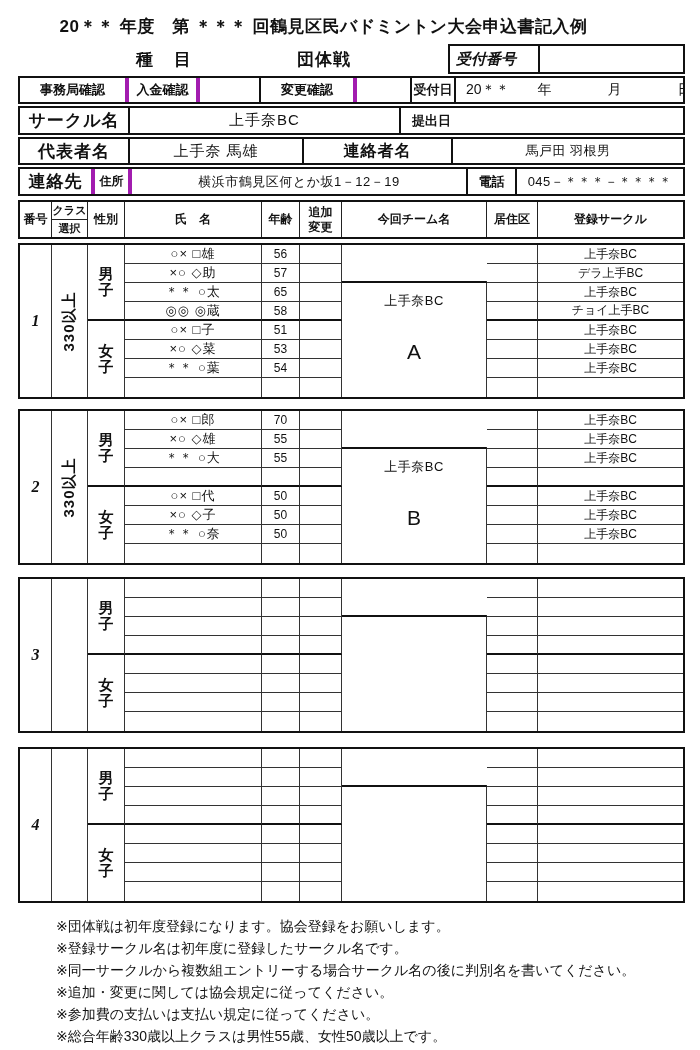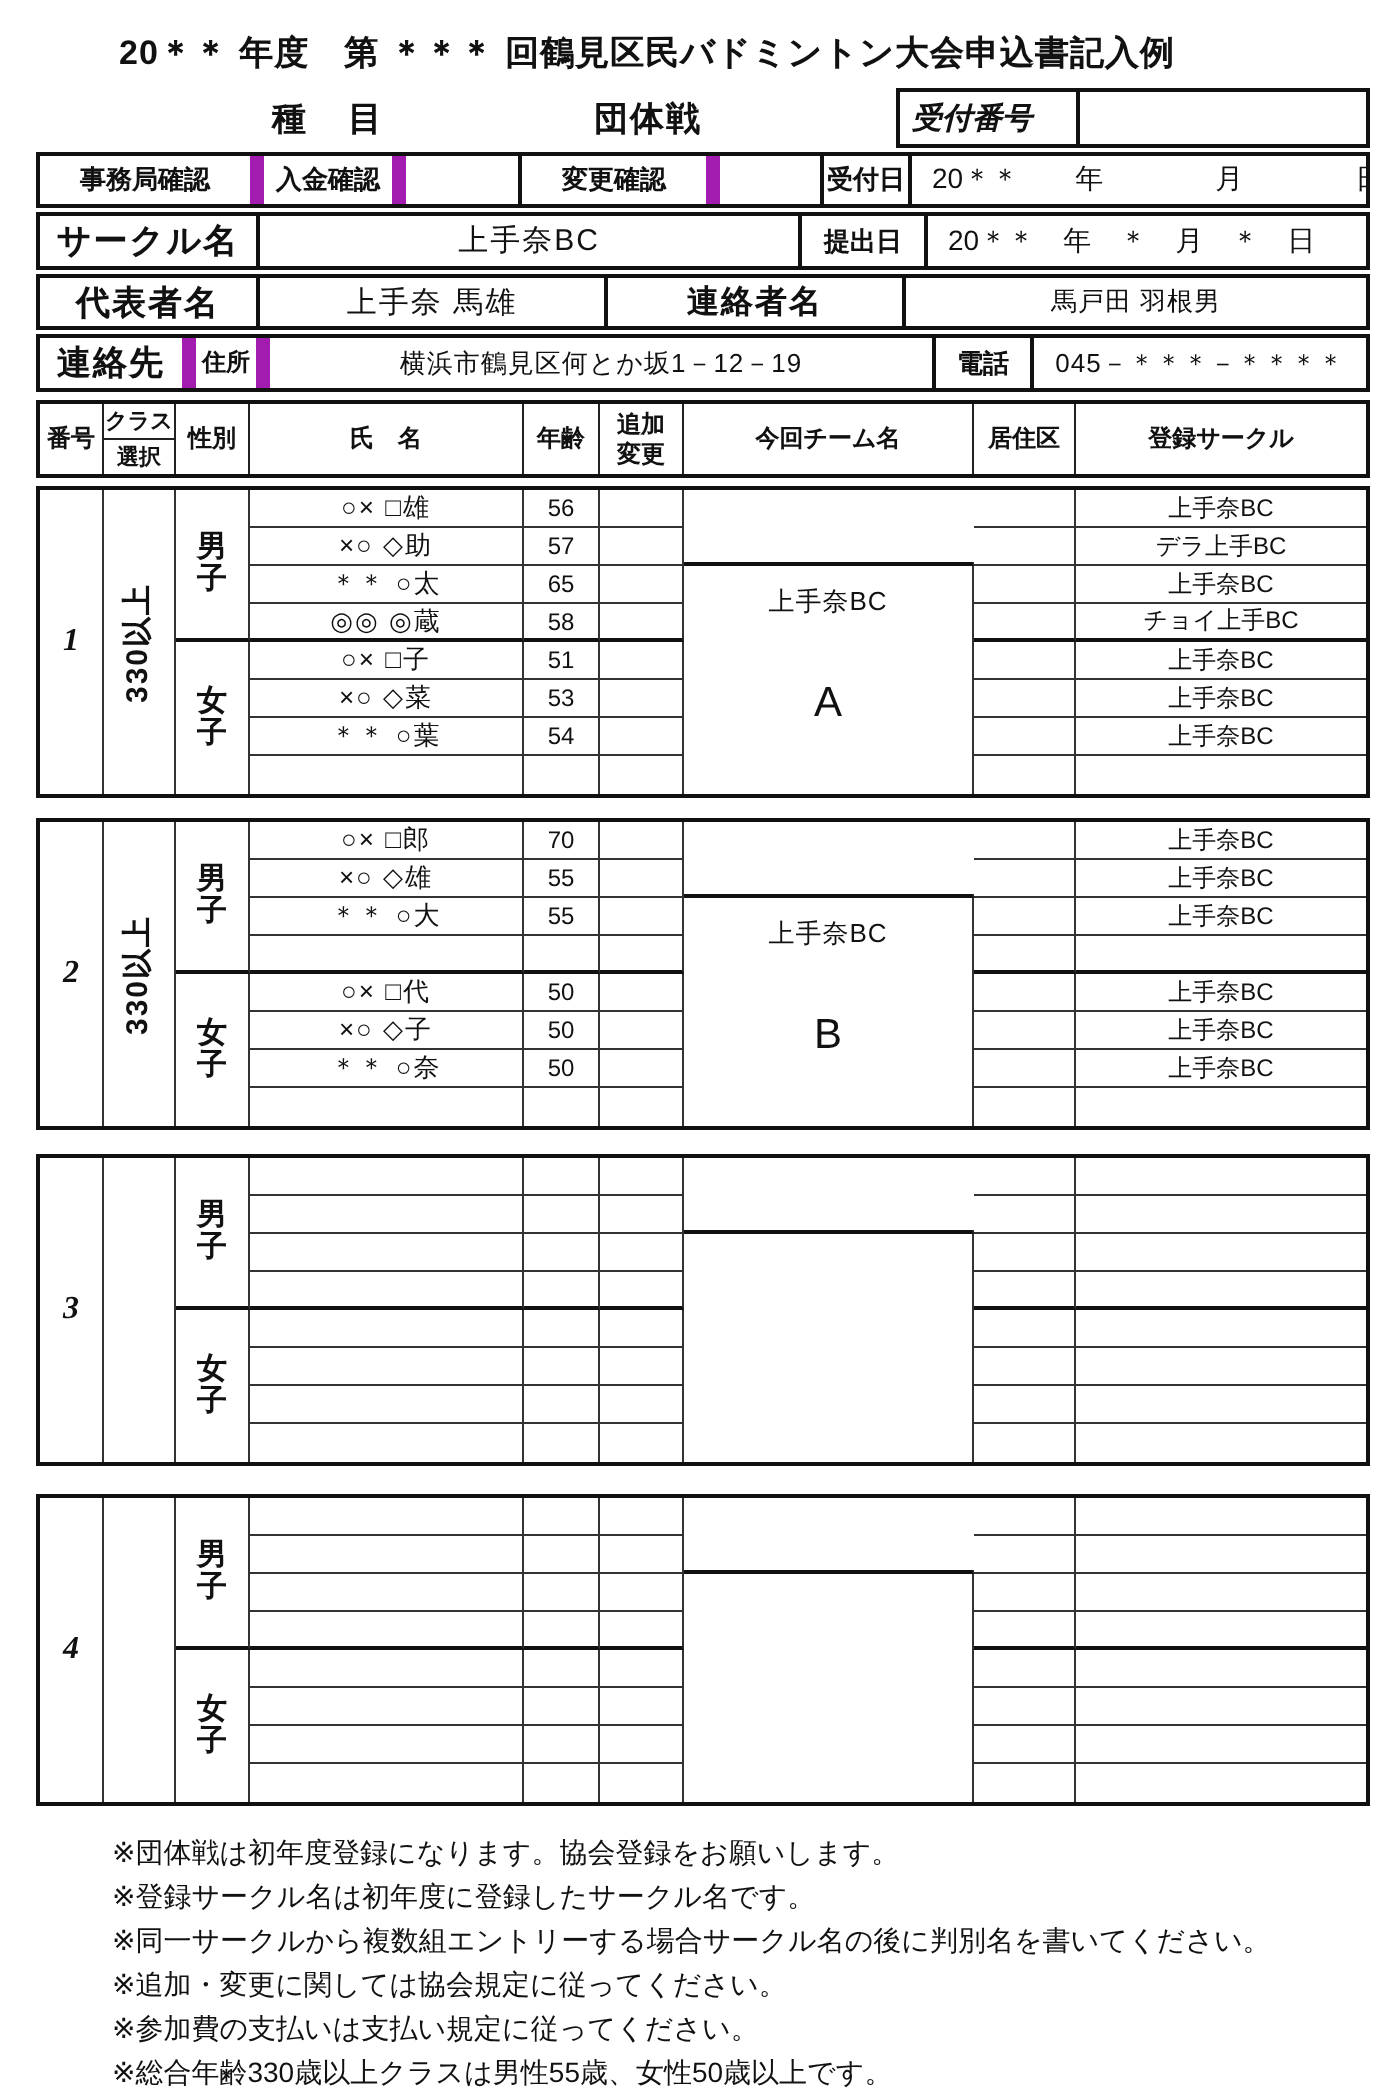--- a/index.html
+++ b/index.html
@@ -18,21 +18,21 @@
   .line2 { display:flex; align-items:stretch; margin-top:6px; height:30px; }
   .etype-label { font-size:17px; font-weight:bold; margin-left:118px; align-self:center; letter-spacing:2px; }
   .etype-value { font-size:17px; font-weight:bold; margin-left:104px; align-self:center; letter-spacing:1px; }
   .receipt-box { margin-left:auto; width:237px; border:2px solid #111; display:flex; box-sizing:border-box; background:#fff; }
   .receipt-label { width:90px; border-right:2px solid #111; font-style:italic; font-weight:bold; font-size:15px; display:flex; align-items:center; padding-left:6px; box-sizing:border-box; }
   .receipt-value { flex:1; }
 
   
   .grow { display:grid; border:2px solid #111; box-sizing:border-box; margin-top:2px; background:#fff; }
   .grow > div { display:flex; align-items:center; justify-content:center; box-sizing:border-box; overflow:hidden; white-space:nowrap; }
-  .bl  { border-left:7px solid #a21caf; }
+  .bl  { border-left:4px solid #a21caf; }
   .bl2 { border-left:2px solid #111; }
   .g-confirm { grid-template-columns:105px 71px 63px 94px 57px 44px 1fr; height:28px; }
   .g-circle  { grid-template-columns:108px 271px 63px 1fr; height:29px; }
   .g-rep     { grid-template-columns:108px 174px 149px 1fr; height:28px; }
   .g-contact { grid-template-columns:71px 37px 338px 49px 1fr; height:29px; }
   .biglabel { font-size:17px; font-weight:bold; letter-spacing:1px; }
   .midlabel { font-size:16px; font-weight:bold; letter-spacing:1px; }
   .lbl13 { font-size:13px; font-weight:600; }
   .lbl12 { font-size:12px; font-weight:700; }
   .val15 { font-size:15px; letter-spacing:1px; }
@@ -103,21 +103,20 @@
     <div class="lbl13 bl2">変更確認</div>
     <div class="bl"></div>
     <div class="lbl13 bl2">受付日</div>
     <div class="date bl2">20＊＊　　年　　　　月　　　　日</div>
   </div>
 
   <div class="grow g-circle">
     <div class="biglabel">サークル名</div>
     <div class="val15 bl2">上手奈BC</div>
     <div class="lbl13 bl2">提出日</div>
-    <div class="date bl2">20＊＊　年　＊　月　＊　日</div>
   </div>
 
   <div class="grow g-rep">
     <div class="biglabel">代表者名</div>
     <div class="val15 bl2">上手奈 馬雄</div>
     <div class="midlabel bl2">連絡者名</div>
     <div class="val13 bl2">馬戸田 羽根男</div>
   </div>
 
   <div class="grow g-contact">

